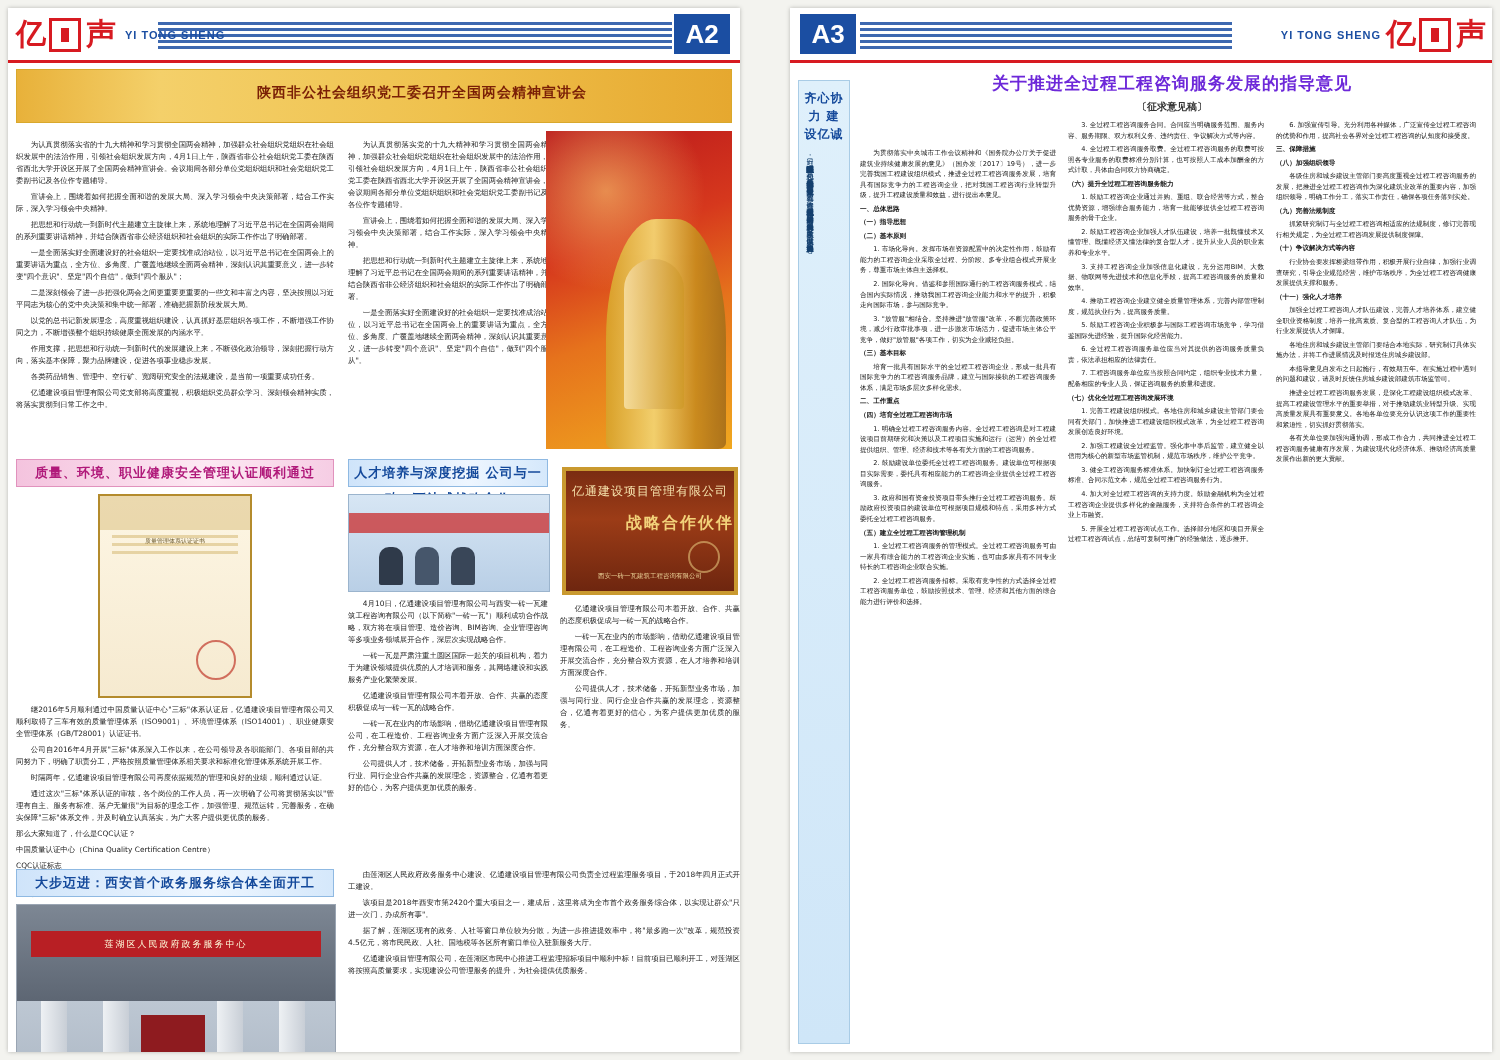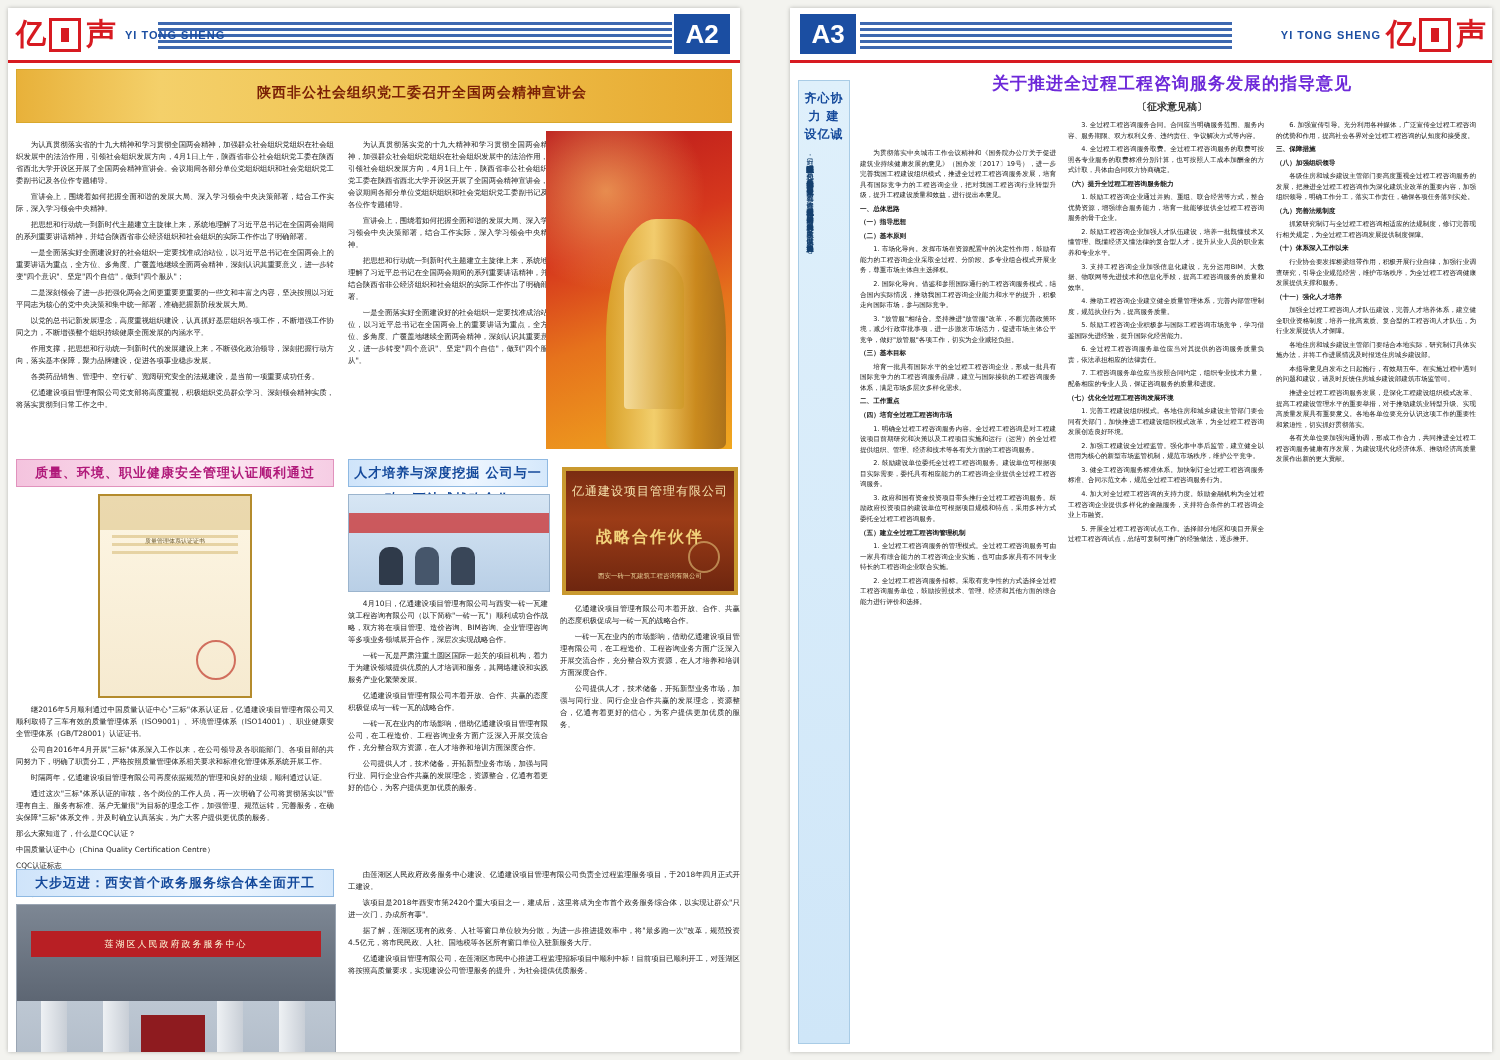--- a/index.html
+++ b/index.html
@@ -150,21 +150,21 @@
   .photo .p1,.photo .p2,.photo .p3{
     position:absolute;bottom:6px;width:24px;height:38px;background:#2f3a4a;border-radius:10px 10px 2px 2px;
   }
   .photo .p1{left:30px;} .photo .p2{left:66px;background:#46566b;} .photo .p3{left:102px;background:#394658;}
   .plaque{
     margin:8px auto 0 auto;width:168px;height:120px;
     background:linear-gradient(180deg,#7a2c12,#9c3c17 40%,#6e260f);
     border:4px solid #c9992f;position:relative;
   }
   .plaque .pl-title{
-    position:absolute;left:0;right:0;top:56px;text-align:center;
+    position:absolute;left:0;right:0;top:42px;text-align:right;
     color:#f2d27a;font-size:16px;font-weight:bold;letter-spacing:2px;
   }
   .plaque .pl-top{
     position:absolute;left:0;right:0;top:12px;text-align:center;
     color:#f6e3ad;font-size:12px;letter-spacing:1px;
   }
   .plaque .pl-bot{
     position:absolute;left:0;right:0;bottom:10px;text-align:center;
     color:#e9cf95;font-size:6.5px;
   }
@@ -425,21 +425,21 @@
           <p>4. 加大对全过程工程咨询的支持力度。鼓励金融机构为全过程工程咨询企业提供多样化的金融服务，支持符合条件的工程咨询企业上市融资。</p>
           <p>5. 开展全过程工程咨询试点工作。选择部分地区和项目开展全过程工程咨询试点，总结可复制可推广的经验做法，逐步推开。</p>
         </div>
       <div class="r-col rc3">
           <p>6. 加强宣传引导。充分利用各种媒体，广泛宣传全过程工程咨询的优势和作用，提高社会各界对全过程工程咨询的认知度和接受度。</p>
           <p class="h">三、保障措施</p>
           <p class="h">（八）加强组织领导</p>
           <p>各级住房和城乡建设主管部门要高度重视全过程工程咨询服务的发展，把推进全过程工程咨询作为深化建筑业改革的重要内容，加强组织领导，明确工作分工，落实工作责任，确保各项任务落到实处。</p>
           <p class="h">（九）完善法规制度</p>
           <p>抓紧研究制订与全过程工程咨询相适应的法规制度，修订完善现行相关规定，为全过程工程咨询发展提供制度保障。</p>
-          <p class="h">（十）体系深入工作以来</p>
+          <p class="h">（十）争议解决方式等内容</p>
           <p>行业协会要发挥桥梁纽带作用，积极开展行业自律，加强行业调查研究，引导企业规范经营，维护市场秩序，为全过程工程咨询健康发展提供支撑和服务。</p>
           <p class="h">（十一）强化人才培养</p>
           <p>加强全过程工程咨询人才队伍建设，完善人才培养体系，建立健全职业资格制度，培养一批高素质、复合型的工程咨询人才队伍，为行业发展提供人才保障。</p>
           <p>各地住房和城乡建设主管部门要结合本地实际，研究制订具体实施办法，并将工作进展情况及时报送住房城乡建设部。</p>
           <p>本指导意见自发布之日起施行，有效期五年。在实施过程中遇到的问题和建议，请及时反馈住房城乡建设部建筑市场监管司。</p>
           <p>推进全过程工程咨询服务发展，是深化工程建设组织模式改革、提高工程建设管理水平的重要举措，对于推动建筑业转型升级、实现高质量发展具有重要意义。各地各单位要充分认识这项工作的重要性和紧迫性，切实抓好贯彻落实。</p>
           <p>各有关单位要加强沟通协调，形成工作合力，共同推进全过程工程咨询服务健康有序发展，为建设现代化经济体系、推动经济高质量发展作出新的更大贡献。</p>
         </div>
     </div>
   </div>

